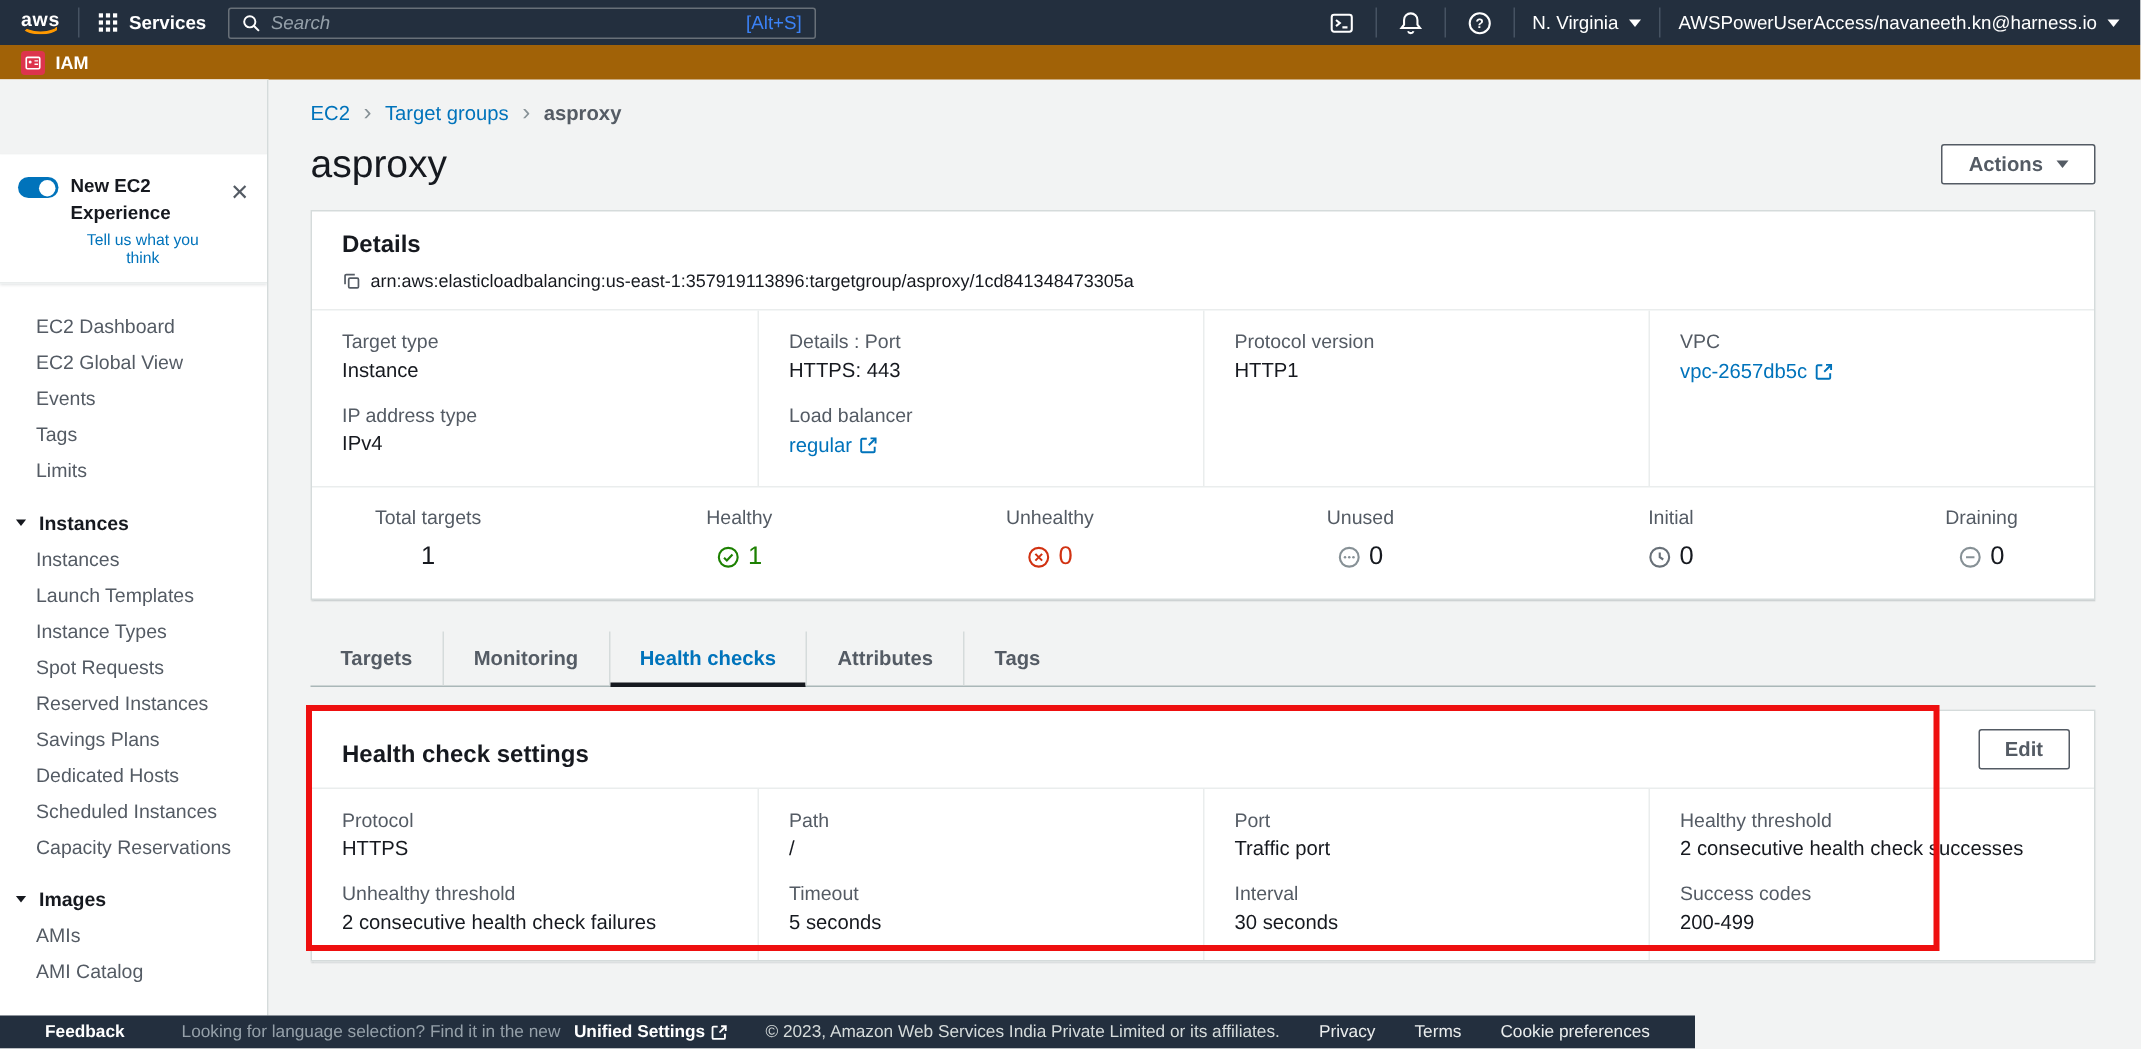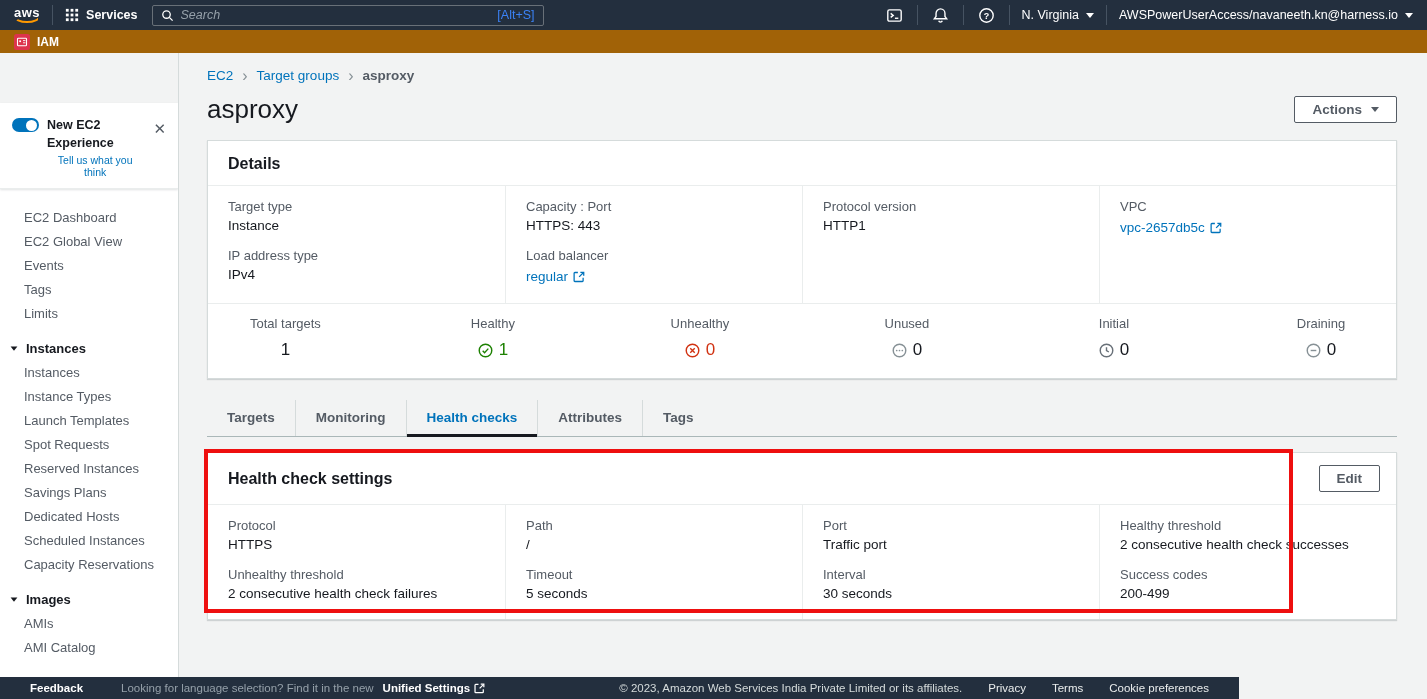--- a/index.html
+++ b/index.html
@@ -81,25 +81,25 @@
   
   .tabs { display:flex; margin-top:21px; border-bottom:1px solid #aab7b8; }
   .tab { position:relative; padding:10px 20px 11px; font-size:13.5px; font-weight:700; color:#545b64; cursor:pointer; }
   .tab + .tab { border-left:1px solid #d5dbdb; }
   .tab.active { color:#0073bb; }
   .tab.active::after { content:""; position:absolute; left:0; right:0; bottom:-1px; height:3px; background:#16191f; }
 
   
   .hc-wrap { position:relative; margin-top:15px; }
   .annotation { position:absolute; left:-3px; top:-3px; width:1089px; height:164px; border:4px solid #ee0f0f; pointer-events:none; z-index:4; }
-  .hc-head { display:flex; justify-content:space-between; align-items:center; padding:12px 16px 12px 20px; border-bottom:1px solid #eaeded; }
+  .hc-head { display:flex; justify-content:space-between; align-items:flex-end; padding:12px 16px 12px 20px; border-bottom:1px solid #eaeded; }
   .hc-grid { border-top:none; }
 
   
-  .footer { position:absolute; left:0; bottom:0; width:1239px; height:22px; background:#232f3e; display:flex; align-items:center; padding:0 30px; font-size:11.5px; color:#95a0a9; }
+  .footer { position:absolute; left:0; bottom:0; width:1130px; height:22px; background:#232f3e; display:flex; align-items:center; padding:0 30px; font-size:11.5px; color:#95a0a9; }
   .footer a { text-decoration:none; cursor:pointer; }
   .f-feedback { color:#fff; font-weight:700; margin-right:38px; }
   .f-lang { display:flex; align-items:center; gap:5px; }
   .f-unified { color:#fff; font-weight:700; display:inline-flex; align-items:center; gap:4px; margin-left:4px; }
   .f-right { margin-left:auto; display:flex; align-items:center; gap:26px; }
   .f-copy { color:#d5dbdb; }
   .f-link { color:#eaeded; }
 
   svg { display:block; }
 </style>
@@ -212,22 +212,22 @@
         <a class="snav-item">EC2 Global View</a>
         <a class="snav-item">Events</a>
         <a class="snav-item">Tags</a>
         <a class="snav-item">Limits</a>
 
         <div class="snav-header">
           <span class="caret-down"></span>
           <span>Instances</span>
         </div>
         <a class="snav-item">Instances</a>
+        <a class="snav-item">Launch Templates</a>
         <a class="snav-item">Instance Types</a>
-        <a class="snav-item">Launch Templates</a>
         <a class="snav-item">Spot Requests</a>
         <a class="snav-item">Reserved Instances</a>
         <a class="snav-item">Savings Plans</a>
         <a class="snav-item">Dedicated Hosts</a>
         <a class="snav-item">Scheduled Instances</a>
         <a class="snav-item">Capacity Reservations</a>
 
         <div class="snav-header">
           <span class="caret-down"></span>
           <span>Images</span>
@@ -256,35 +256,44 @@
         <h1 class="page-title">asproxy</h1>
         <button class="btn">
           <span>Actions</span>
           <span class="caret-down"></span>
         </button>
       </div>
 
       <section class="card details-card">
         <div class="card-head">
           <h2 class="card-title">Details</h2>
+          <div class="arn-row">
+            <button class="copy-btn">
+              <svg width="13" height="13" viewBox="0 0 16 16" fill="none" stroke="#545b64" stroke-width="1.4">
+                  <rect x="5.5" y="5.5" width="8" height="8" rx="1"></rect>
+                  <path d="M2.5 10.5v-7a1 1 0 0 1 1-1h7"></path>
+                </svg>
+            </button>
+            <span>arn:aws:elasticloadbalancing:us-east-1:357919113896:targetgroup/asproxy/1cd841348473305a</span>
+          </div>
         </div>
         <div class="field-grid">
           <div class="fcol">
             <div class="field">
               <div class="flabel">Target type</div>
               <div class="fvalue">Instance</div>
             </div>
             <div class="field">
               <div class="flabel">IP address type</div>
               <div class="fvalue">IPv4</div>
             </div>
           </div>
           <div class="fcol">
             <div class="field">
-              <div class="flabel">Capacity : Port</div>
+              <div class="flabel">Details : Port</div>
               <div class="fvalue">HTTPS: 443</div>
             </div>
             <div class="field">
               <div class="flabel">Load balancer</div>
               <a class="fvalue link">
                 <span>regular</span>
                 <span>
                   <svg width="12" height="12" viewBox="0 0 16 16" fill="none" stroke="#0073bb" stroke-width="1.7">
                       <path d="M13.5 9v4a1 1 0 0 1-1 1h-10a1 1 0 0 1-1-1V3a1 1 0 0 1 1-1h4"></path>
                       <path d="M9.8 1.7h4.5v4.5"></path>

